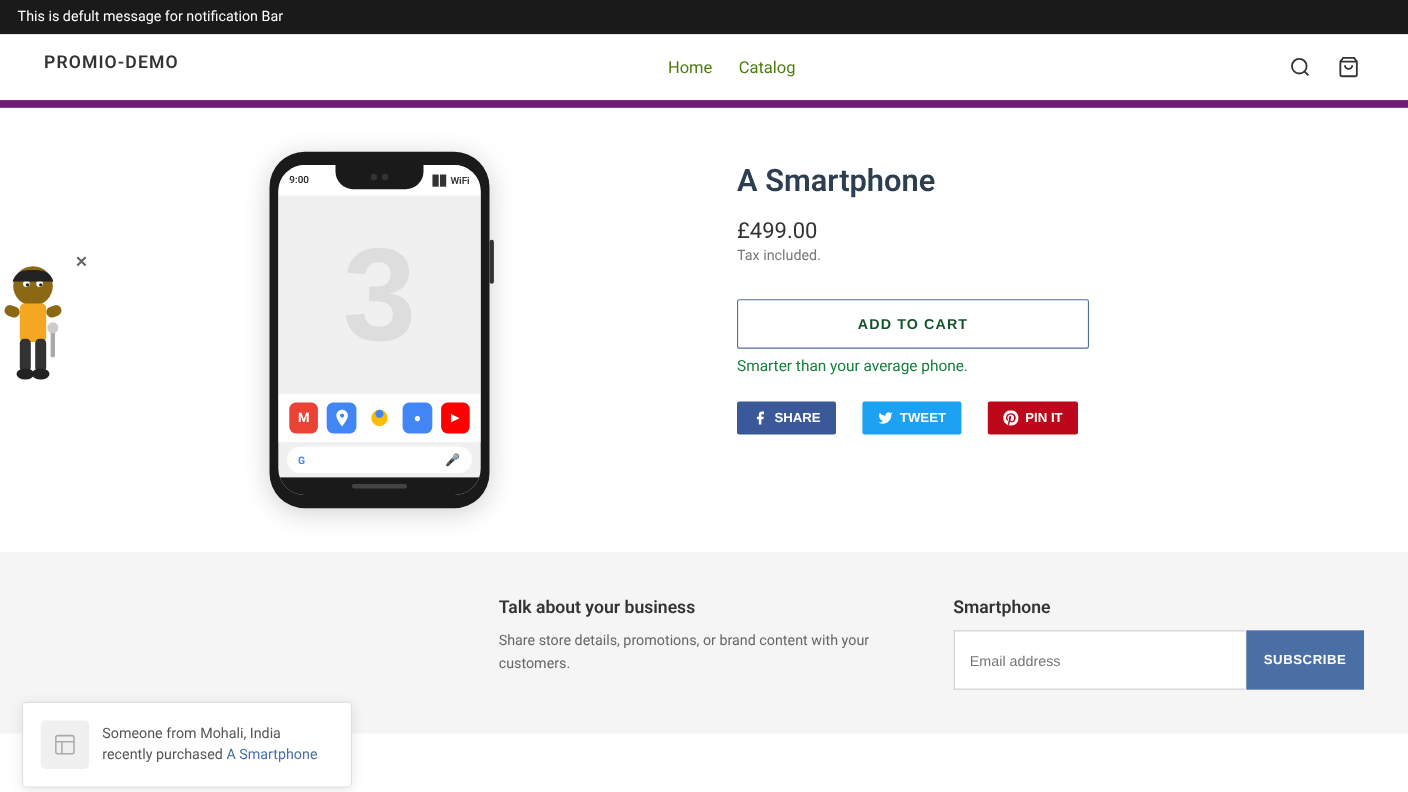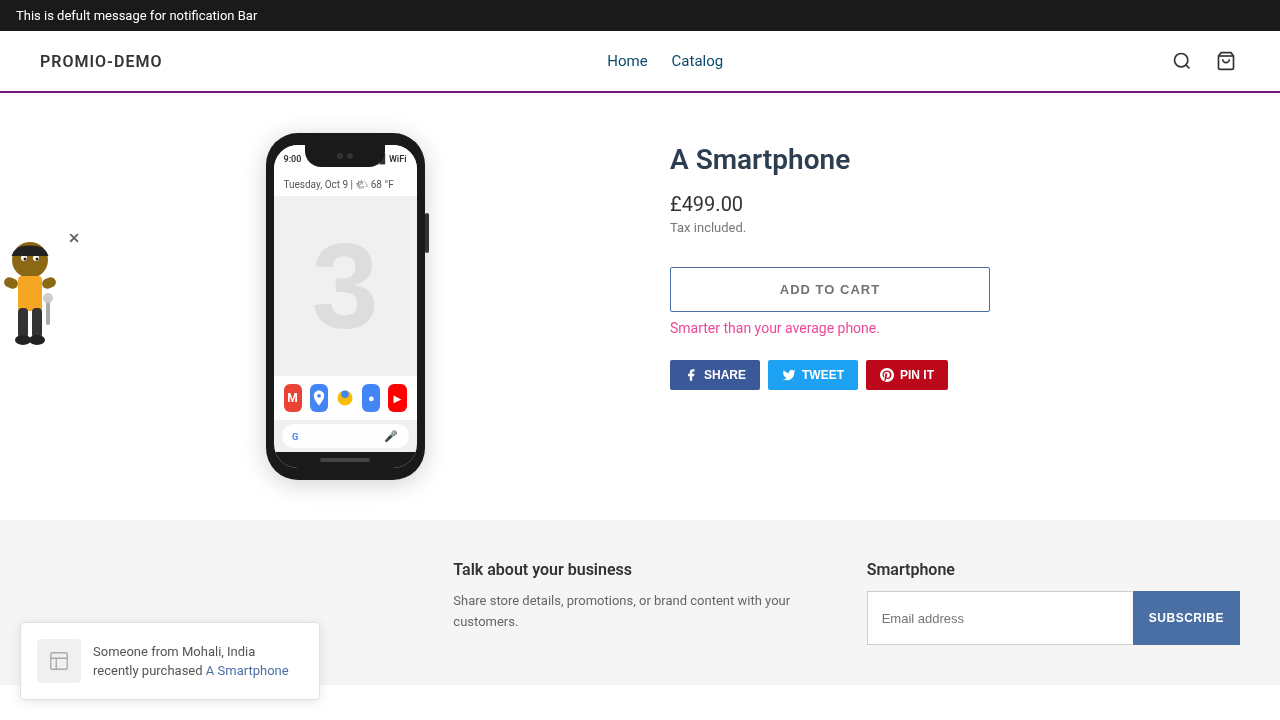--- a/index.html
+++ b/index.html
@@ -10,40 +10,39 @@
       background: #1a1a1a;
       color: #fff;
       text-align: left;
       padding: 8px 16px;
       font-size: 13px;
     }
 
     
     .header {
       display: flex;
-      align-items: center;
       justify-content: space-between;
       padding: 16px 40px;
-      border-bottom: 2px solid #701a75;
+      border-bottom: 7px solid #701a75;
     }
     .header-logo {
       font-size: 16px;
       font-weight: 600;
       letter-spacing: 1px;
       color: #333;
       text-decoration: none;
     }
     .header-nav {
       display: flex;
       gap: 24px;
       align-items: center;
     }
     .header-nav a {
       text-decoration: none;
-      color: #0c4a6e;
+      color: #4d7c0f;
       font-size: 15px;
     }
     .header-icons {
       display: flex;
       align-items: center;
       gap: 16px;
     }
     .icon-btn {
       background: none;
       border: none;
@@ -69,21 +68,21 @@
     .product-image-container {
       flex: 1;
       display: flex;
       justify-content: center;
       align-items: center;
       position: relative;
     }
 
     
     .phone-mockup {
-      width: 159px;
+      width: 200px;
       background: #1a1a1a;
       border-radius: 32px;
       padding: 12px 8px;
       position: relative;
       box-shadow: 0 4px 24px rgba(0,0,0,0.18);
     }
     .phone-notch {
       position: absolute;
       top: 12px;
       left: 50%;
@@ -238,21 +237,21 @@
       color: #777;
       margin-bottom: 32px;
     }
     .btn-add-to-cart {
       display: block;
       width: 100%;
       max-width: 320px;
       padding: 14px 20px;
       border: 1px solid #4a6fa5;
       background: #fff;
-      color: #737373;
+      color: #14532d;
       font-size: 13px;
       font-weight: 600;
       letter-spacing: 1px;
       text-transform: uppercase;
       cursor: pointer;
       margin-bottom: 8px;
       border-radius: 2px;
     }
     .btn-buy-now {
       display: block;
@@ -265,26 +264,26 @@
       font-size: 13px;
       font-weight: 600;
       letter-spacing: 1px;
       text-transform: uppercase;
       cursor: pointer;
       margin-bottom: 32px;
       border-radius: 2px;
     }
     .product-description {
       font-size: 14px;
-      color: #ec4899;
+      color: #15803d;
       margin-bottom: 24px;
     }
     .social-buttons {
       display: flex;
-      gap: 8px;
+      gap: 24px;
     }
     .social-btn {
       display: flex;
       align-items: center;
       gap: 6px;
       padding: 8px 14px;
       border: none;
       cursor: pointer;
       font-size: 12px;
       font-weight: 600;
@@ -337,21 +336,21 @@
       border: none;
       cursor: pointer;
       font-size: 12px;
       font-weight: 600;
       letter-spacing: 0.5px;
     }
 
     
     .purchase-popup {
       position: fixed;
-      bottom: 20px;
+      bottom: 4px;
       left: 20px;
       background: #fff;
       border: 1px solid #e0e0e0;
       border-radius: 4px;
       padding: 16px;
       width: 300px;
       display: flex;
       align-items: center;
       gap: 12px;
       box-shadow: 0 2px 12px rgba(0,0,0,0.1);
@@ -446,23 +445,20 @@
   <div class="product-image-container">
     <div class="phone-mockup">
       <div class="phone-notch">
         <div class="phone-notch-dot"></div>
         <div class="phone-notch-dot"></div>
       </div>
       <div class="phone-screen">
         <div class="phone-status-bar">
           <span>9:00</span>
           <span>▊▊ WiFi</span>
-        </div>
-        <div class="phone-date-bar">
-          <span>Tuesday, Oct 9 | 🌤 68 °F</span>
         </div>
         <div class="phone-big-number">
           <span>3</span>
         </div>
         <div class="phone-apps-row">
           <div class="app-icon" style="background:#EA4335">
               <span style="color:white;font-weight:bold;font-size:12px">M</span>
             </div>
           <div class="app-icon" style="background:#4285F4">
             <svg width="18" height="18" viewBox="0 0 24 24">

